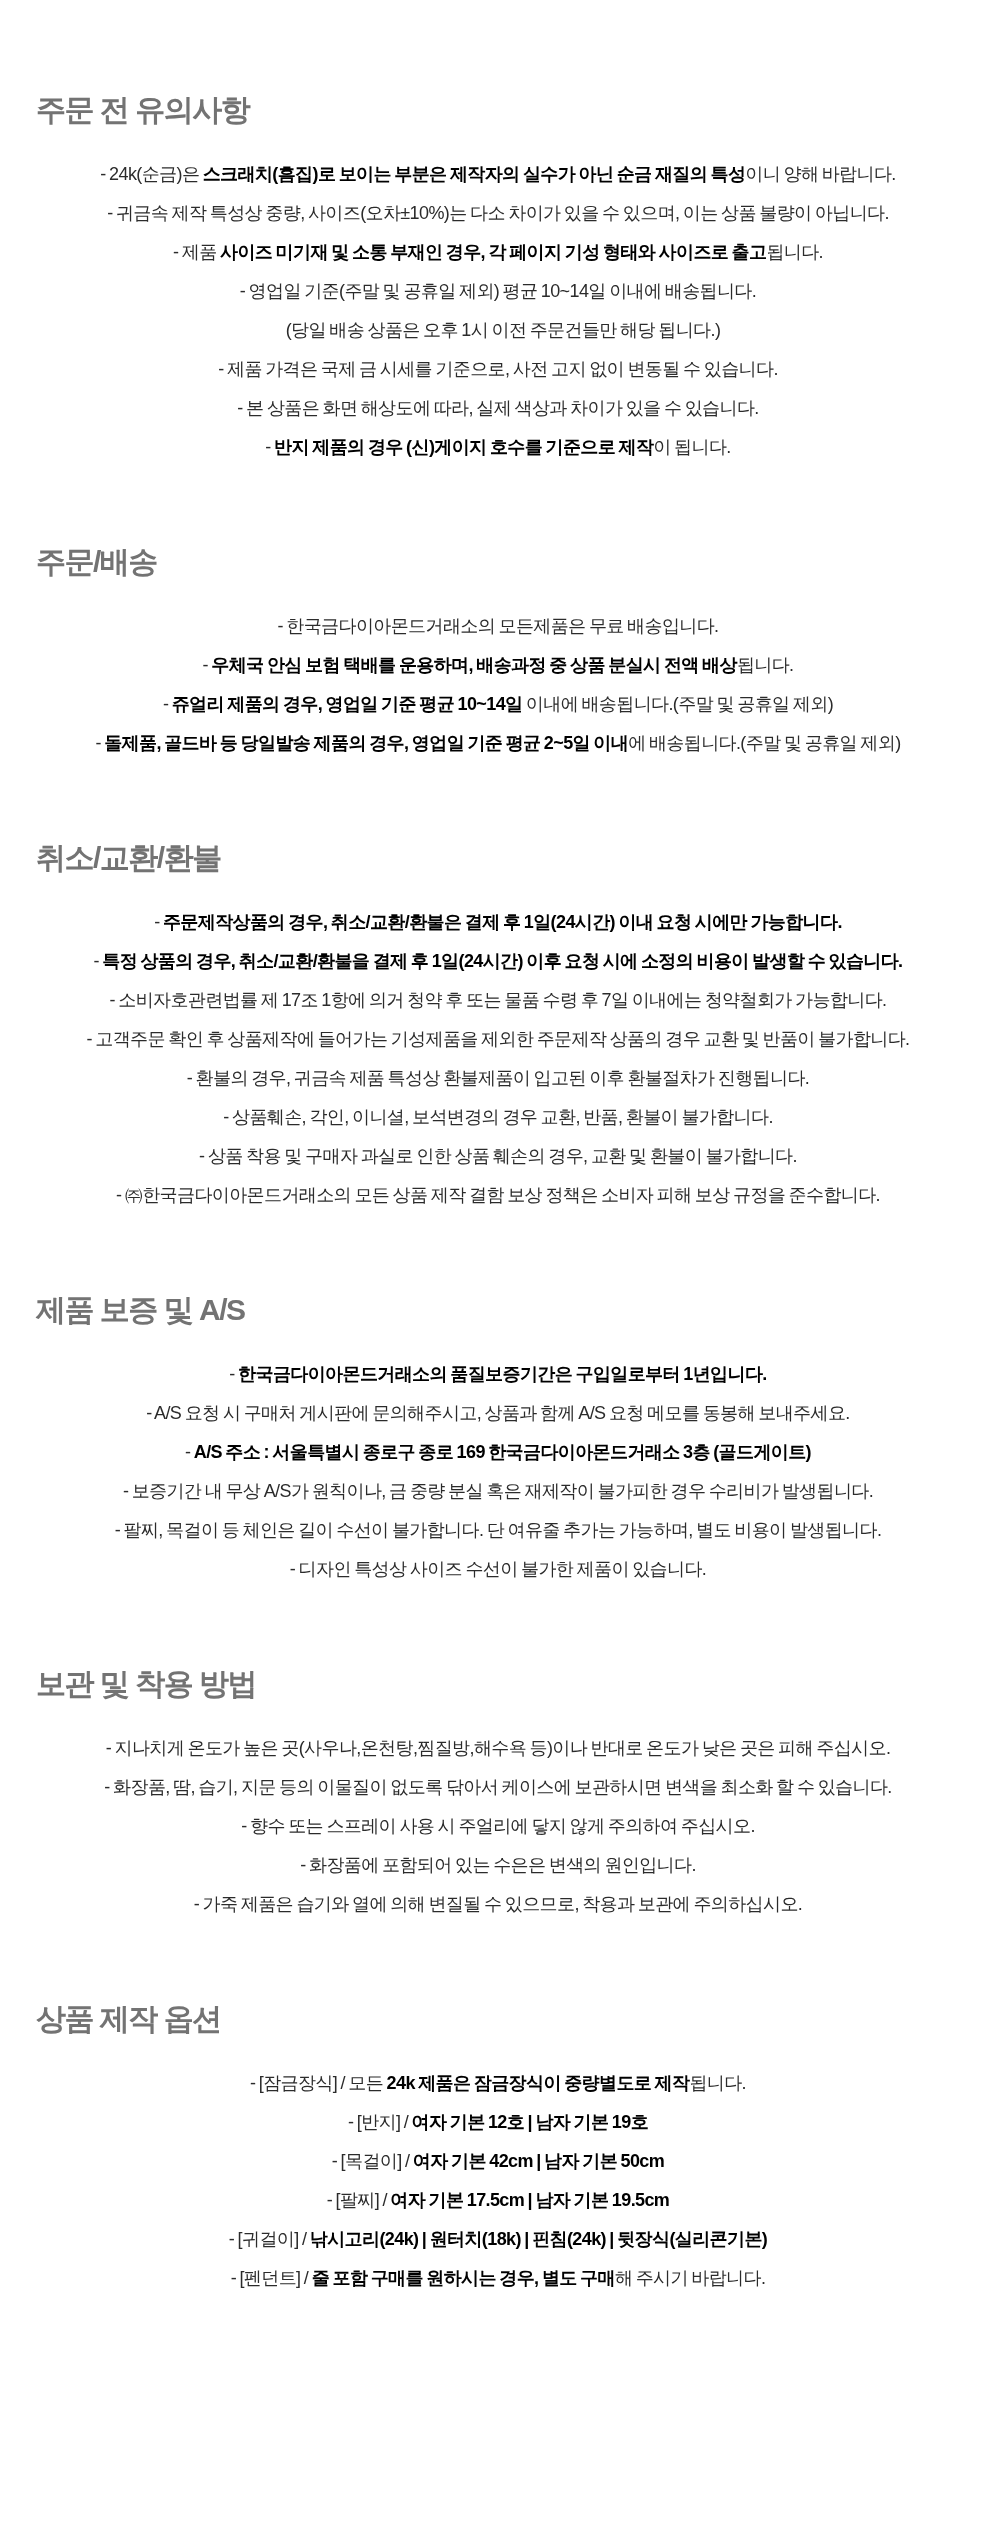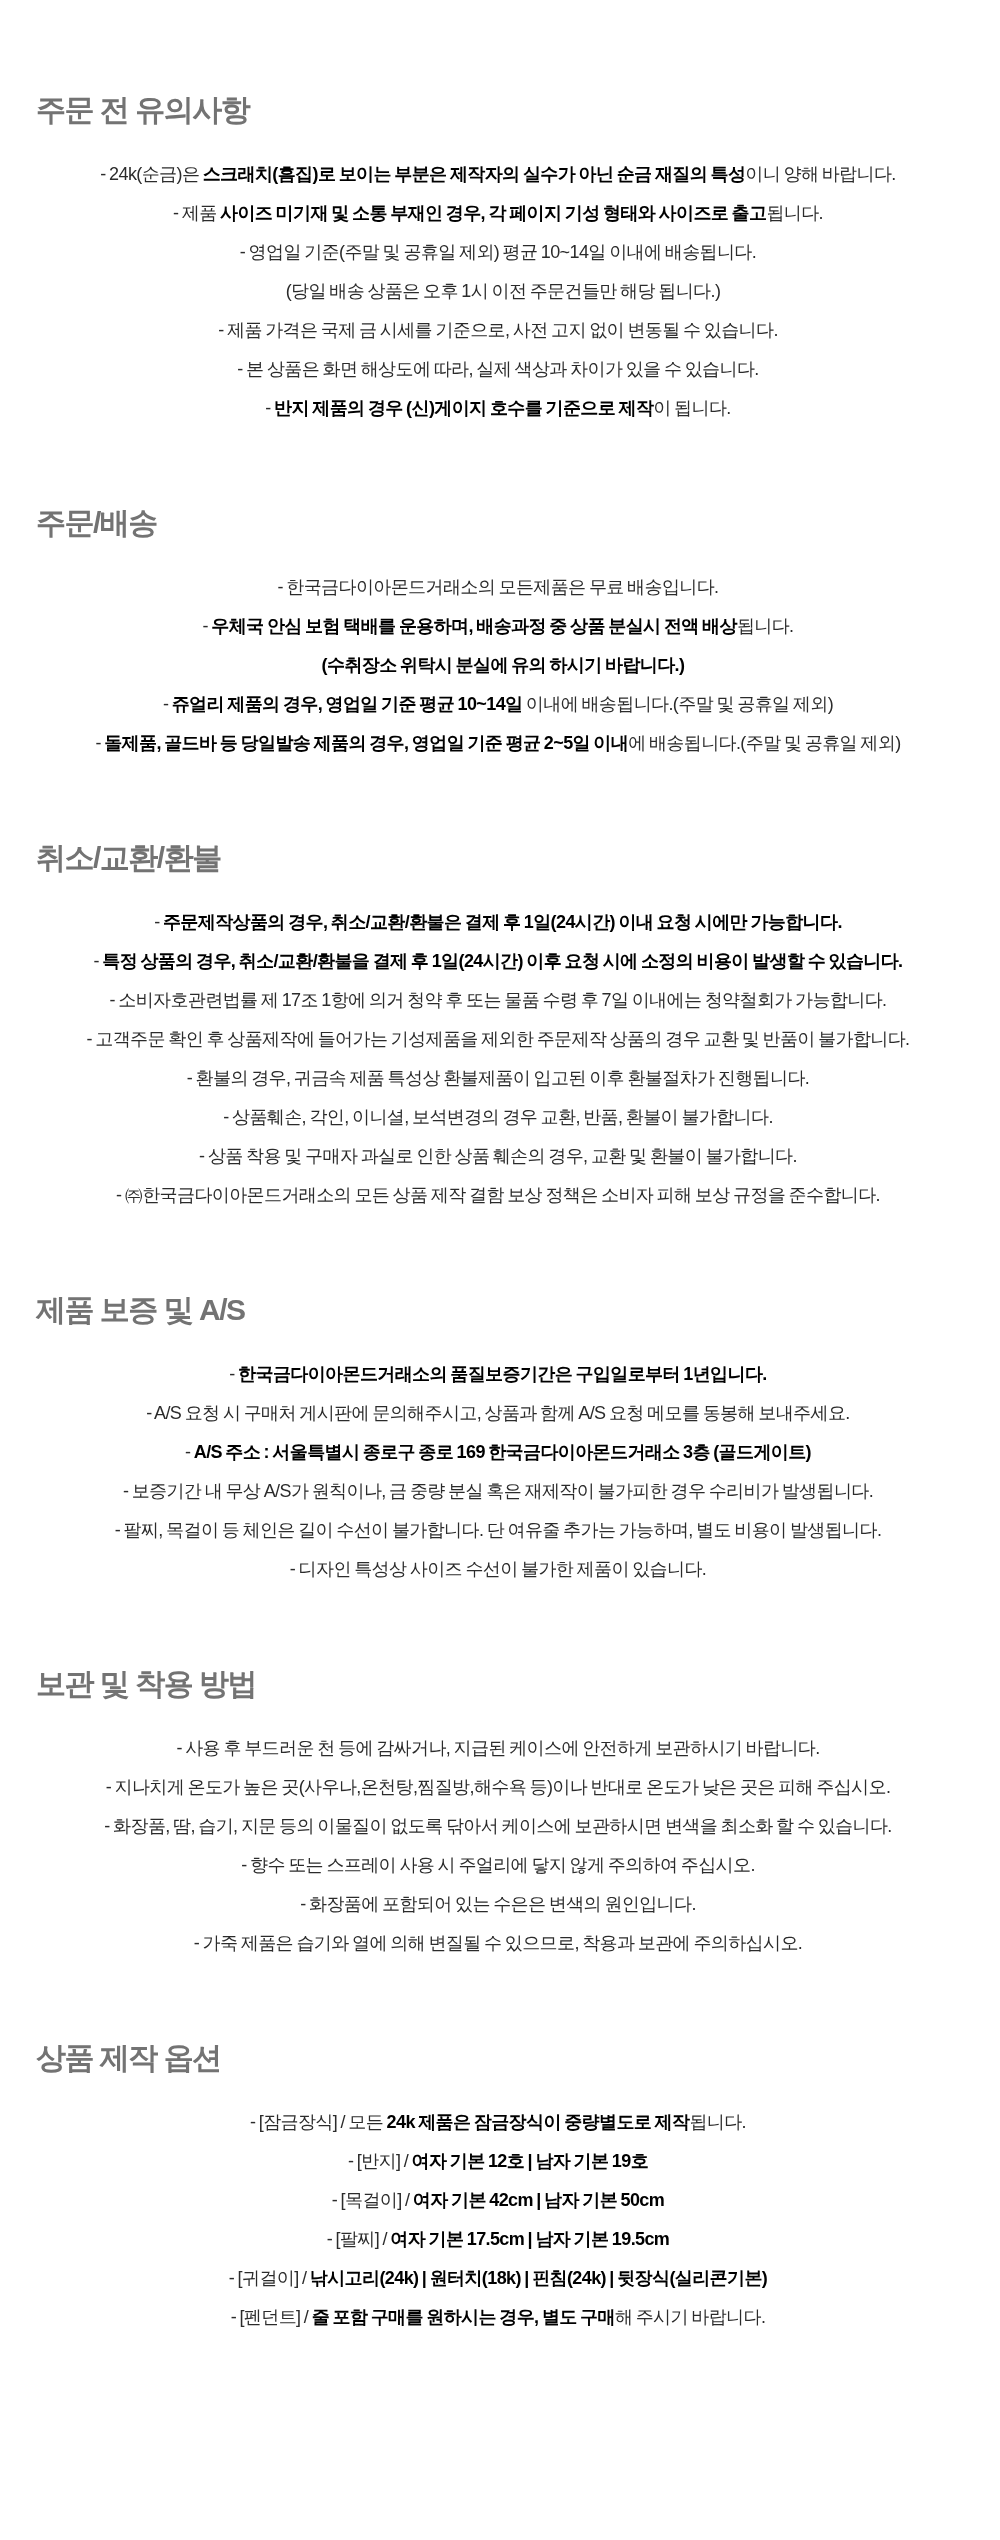--- a/index.html
+++ b/index.html
@@ -51,32 +51,32 @@
   .seg.bold { font-weight: 700; color: #000000; }
 </style>
 </head>
 <body>
 
 <main class="page">
   <div>
       <section class="sec">
         <h2 class="sec-title">주문 전 유의사항</h2>
         <p class="line"><span class="seg">- 24k(순금)은 </span><span class="seg bold">스크래치(흠집)로 보이는 부분은 제작자의 실수가 아닌 순금 재질의 특성</span><span class="seg">이니 양해 바랍니다.</span></p>
+        <p class="line"><span class="seg">- 귀금속 제작 특성상 중량, 사이즈(오차±10%)는 다소 차이가 있을 수 있으며, 이는 상품 불량이 아닙니다.</span></p>
         <p class="line"><span class="seg">- 제품 </span><span class="seg bold">사이즈 미기재 및 소통 부재인 경우, 각 페이지 기성 형태와 사이즈로 출고</span><span class="seg">됩니다.</span></p>
         <p class="line"><span class="seg">- 영업일 기준(주말 및 공휴일 제외) 평균 10~14일 이내에 배송됩니다.</span></p>
         <p class="line indent"><span class="seg">(당일 배송 상품은 오후 1시 이전 주문건들만 해당 됩니다.)</span></p>
         <p class="line"><span class="seg">- 제품 가격은 국제 금 시세를 기준으로, 사전 고지 없이 변동될 수 있습니다.</span></p>
         <p class="line"><span class="seg">- 본 상품은 화면 해상도에 따라, 실제 색상과 차이가 있을 수 있습니다.</span></p>
         <p class="line"><span class="seg">- </span><span class="seg bold">반지 제품의 경우 (신)게이지 호수를 기준으로 제작</span><span class="seg">이 됩니다.</span></p>
       </section>
       <section class="sec">
         <h2 class="sec-title">주문/배송</h2>
         <p class="line"><span class="seg">- 한국금다이아몬드거래소의 모든제품은 무료 배송입니다.</span></p>
         <p class="line"><span class="seg">- </span><span class="seg bold">우체국 안심 보험 택배를 운용하며, 배송과정 중 상품 분실시 전액 배상</span><span class="seg">됩니다.</span></p>
-        <p class="line indent"><span class="seg bold">(수취장소 위탁시 분실에 유의 하시기 바랍니다.)</span></p>
         <p class="line"><span class="seg">- </span><span class="seg bold">쥬얼리 제품의 경우, 영업일 기준 평균 10~14일</span><span class="seg"> 이내에 배송됩니다.(주말 및 공휴일 제외)</span></p>
         <p class="line"><span class="seg">- </span><span class="seg bold">돌제품, 골드바 등 당일발송 제품의 경우, 영업일 기준 평균 2~5일 이내</span><span class="seg">에 배송됩니다.(주말 및 공휴일 제외)</span></p>
       </section>
       <section class="sec">
         <h2 class="sec-title">취소/교환/환불</h2>
         <p class="line"><span class="seg">- </span><span class="seg bold">주문제작상품의 경우, 취소/교환/환불은 결제 후 1일(24시간) 이내 요청 시에만 가능합니다.</span></p>
         <p class="line"><span class="seg">- </span><span class="seg bold">특정 상품의 경우, 취소/교환/환불을 결제 후 1일(24시간) 이후 요청 시에 소정의 비용이 발생할 수 있습니다.</span></p>
         <p class="line"><span class="seg">- 소비자호관련법률 제 17조 1항에 의거 청약 후 또는 물품 수령 후 7일 이내에는 청약철회가 가능합니다.</span></p>
         <p class="line"><span class="seg">- 고객주문 확인 후 상품제작에 들어가는 기성제품을 제외한 주문제작 상품의 경우 교환 및 반품이 불가합니다.</span></p>
         <p class="line"><span class="seg">- 환불의 경우, 귀금속 제품 특성상 환불제품이 입고된 이후 환불절차가 진행됩니다.</span></p>
@@ -88,21 +88,20 @@
         <h2 class="sec-title">제품 보증 및 A/S</h2>
         <p class="line"><span class="seg">- </span><span class="seg bold">한국금다이아몬드거래소의 품질보증기간은 구입일로부터 1년입니다.</span></p>
         <p class="line"><span class="seg">- A/S 요청 시 구매처 게시판에 문의해주시고, 상품과 함께 A/S 요청 메모를 동봉해 보내주세요.</span></p>
         <p class="line"><span class="seg">- </span><span class="seg bold">A/S 주소 : 서울특별시 종로구 종로 169 한국금다이아몬드거래소 3층 (골드게이트)</span></p>
         <p class="line"><span class="seg">- 보증기간 내 무상 A/S가 원칙이나, 금 중량 분실 혹은 재제작이 불가피한 경우 수리비가 발생됩니다.</span></p>
         <p class="line"><span class="seg">- 팔찌, 목걸이 등 체인은 길이 수선이 불가합니다. 단 여유줄 추가는 가능하며, 별도 비용이 발생됩니다.</span></p>
         <p class="line"><span class="seg">- 디자인 특성상 사이즈 수선이 불가한 제품이 있습니다.</span></p>
       </section>
       <section class="sec">
         <h2 class="sec-title">보관 및 착용 방법</h2>
-        <p class="line"><span class="seg">- 사용 후 부드러운 천 등에 감싸거나, 지급된 케이스에 안전하게 보관하시기 바랍니다.</span></p>
         <p class="line"><span class="seg">- 지나치게 온도가 높은 곳(사우나,온천탕,찜질방,해수욕 등)이나 반대로 온도가 낮은 곳은 피해 주십시오.</span></p>
         <p class="line"><span class="seg">- 화장품, 땀, 습기, 지문 등의 이물질이 없도록 닦아서 케이스에 보관하시면 변색을 최소화 할 수 있습니다.</span></p>
         <p class="line"><span class="seg">- 향수 또는 스프레이 사용 시 주얼리에 닿지 않게 주의하여 주십시오.</span></p>
         <p class="line"><span class="seg">- 화장품에 포함되어 있는 수은은 변색의 원인입니다.</span></p>
         <p class="line"><span class="seg">- 가죽 제품은 습기와 열에 의해 변질될 수 있으므로, 착용과 보관에 주의하십시오.</span></p>
       </section>
       <section class="sec">
         <h2 class="sec-title">상품 제작 옵션</h2>
         <p class="line"><span class="seg">- [잠금장식] / 모든 </span><span class="seg bold">24k 제품은 잠금장식이 중량별도로 제작</span><span class="seg">됩니다.</span></p>
         <p class="line"><span class="seg">- [반지] / </span><span class="seg bold">여자 기본 12호 | 남자 기본 19호</span></p>

